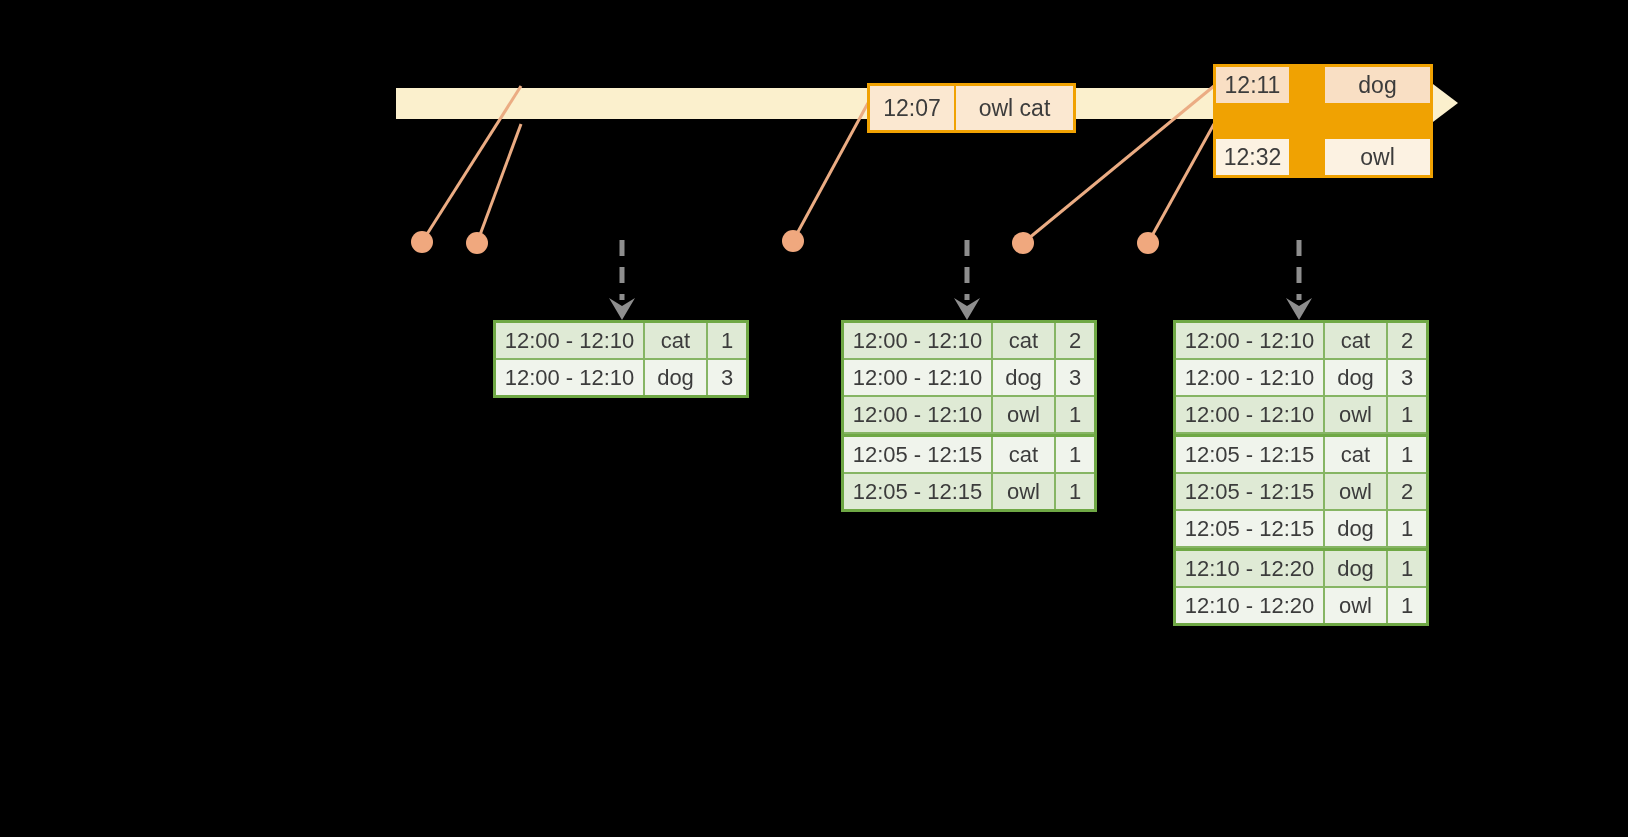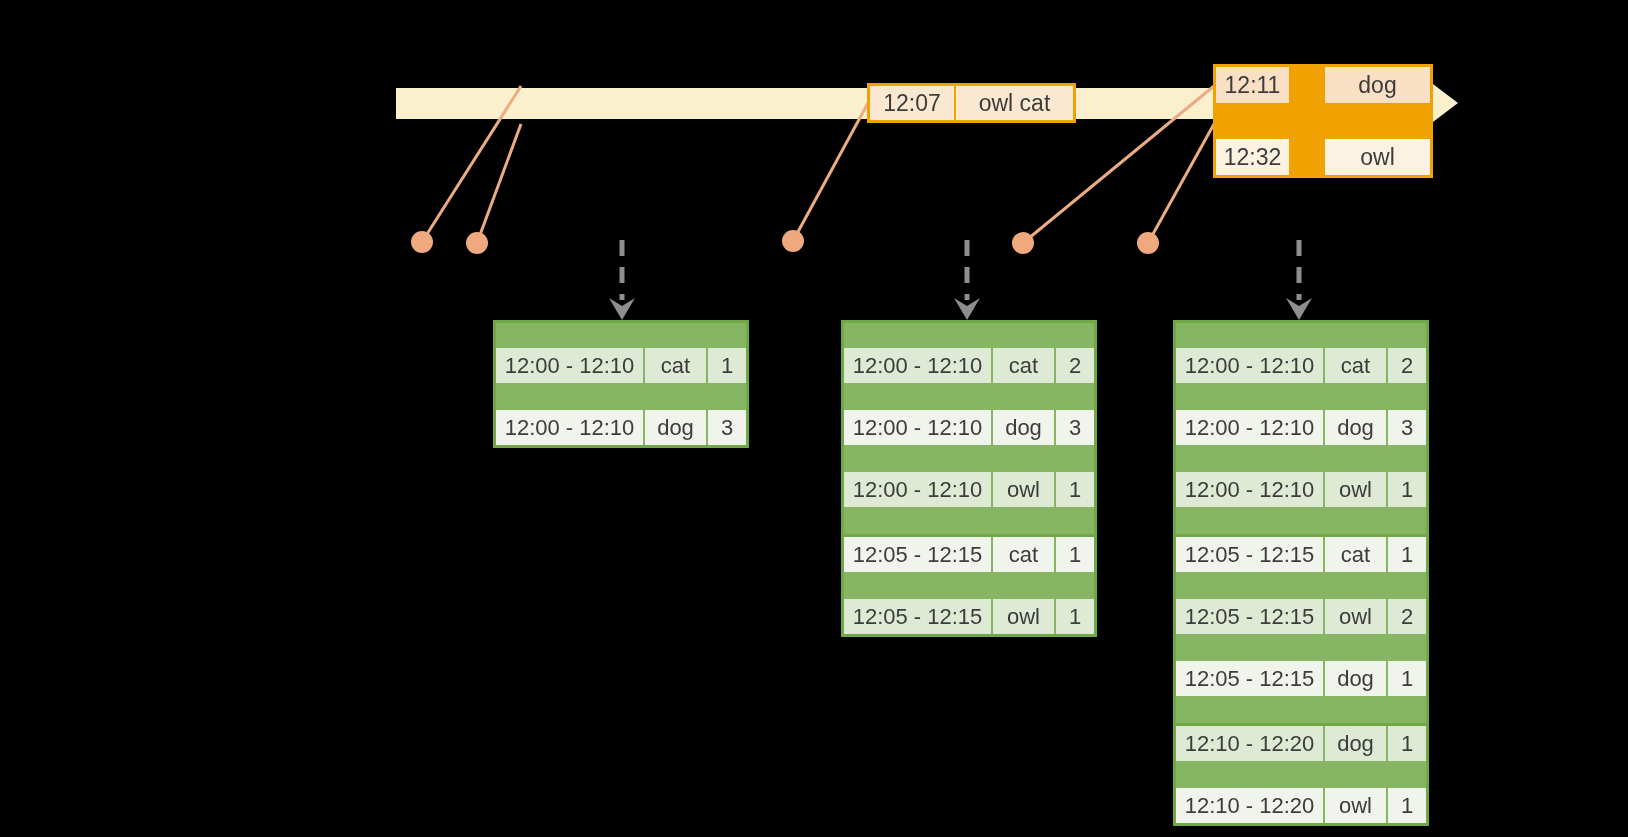--- a/index.html
+++ b/index.html
@@ -7,28 +7,28 @@
     position:relative;width:1628px;height:837px;background:#000000;
     font-family:"Liberation Sans","DejaVu Sans",sans-serif;color:#3c3c3c;
     overflow:hidden;
   }
   .band{position:absolute;left:396px;top:88px;width:1029px;height:31px;background:#FBF0CD;z-index:1;}
   .overlay{position:absolute;left:0;top:0;z-index:1;}
 
   
   .etable{position:absolute;display:grid;gap:2px;background:#F0A202;border:3px solid #F0A202;z-index:2;}
   .etable .cell{height:36px;display:flex;align-items:center;justify-content:center;font-size:23px;}
-  .etable.single .cell{height:34px;}
+  .etable.single .cell{height:44px;}
   .peach{background:#F9DFC4;}
   .cream{background:#FCF2E2;}
   .bcream{background:#FBE8D1;}
 
   
   .gtable{position:absolute;display:flex;flex-direction:column;gap:2px;background:#86B564;border:3px solid #6FA845;z-index:2;}
-  .grow{display:grid;grid-template-columns:147px 61px 38px;gap:2px;margin-top:25px;}
+  .grow{display:grid;grid-template-columns:147px 61px 38px;gap:2px;}
   .grow.gsep{border-top:3px solid #6FA845;}
   .gcell{height:35px;display:flex;align-items:center;justify-content:center;font-size:22px;}
   .r-dark .gcell{background:#DFEAD5;}
   .r-light .gcell{background:#F0F4EC;}
 </style>
 </head>
 <body>
 
 <div class="canvas">
 

